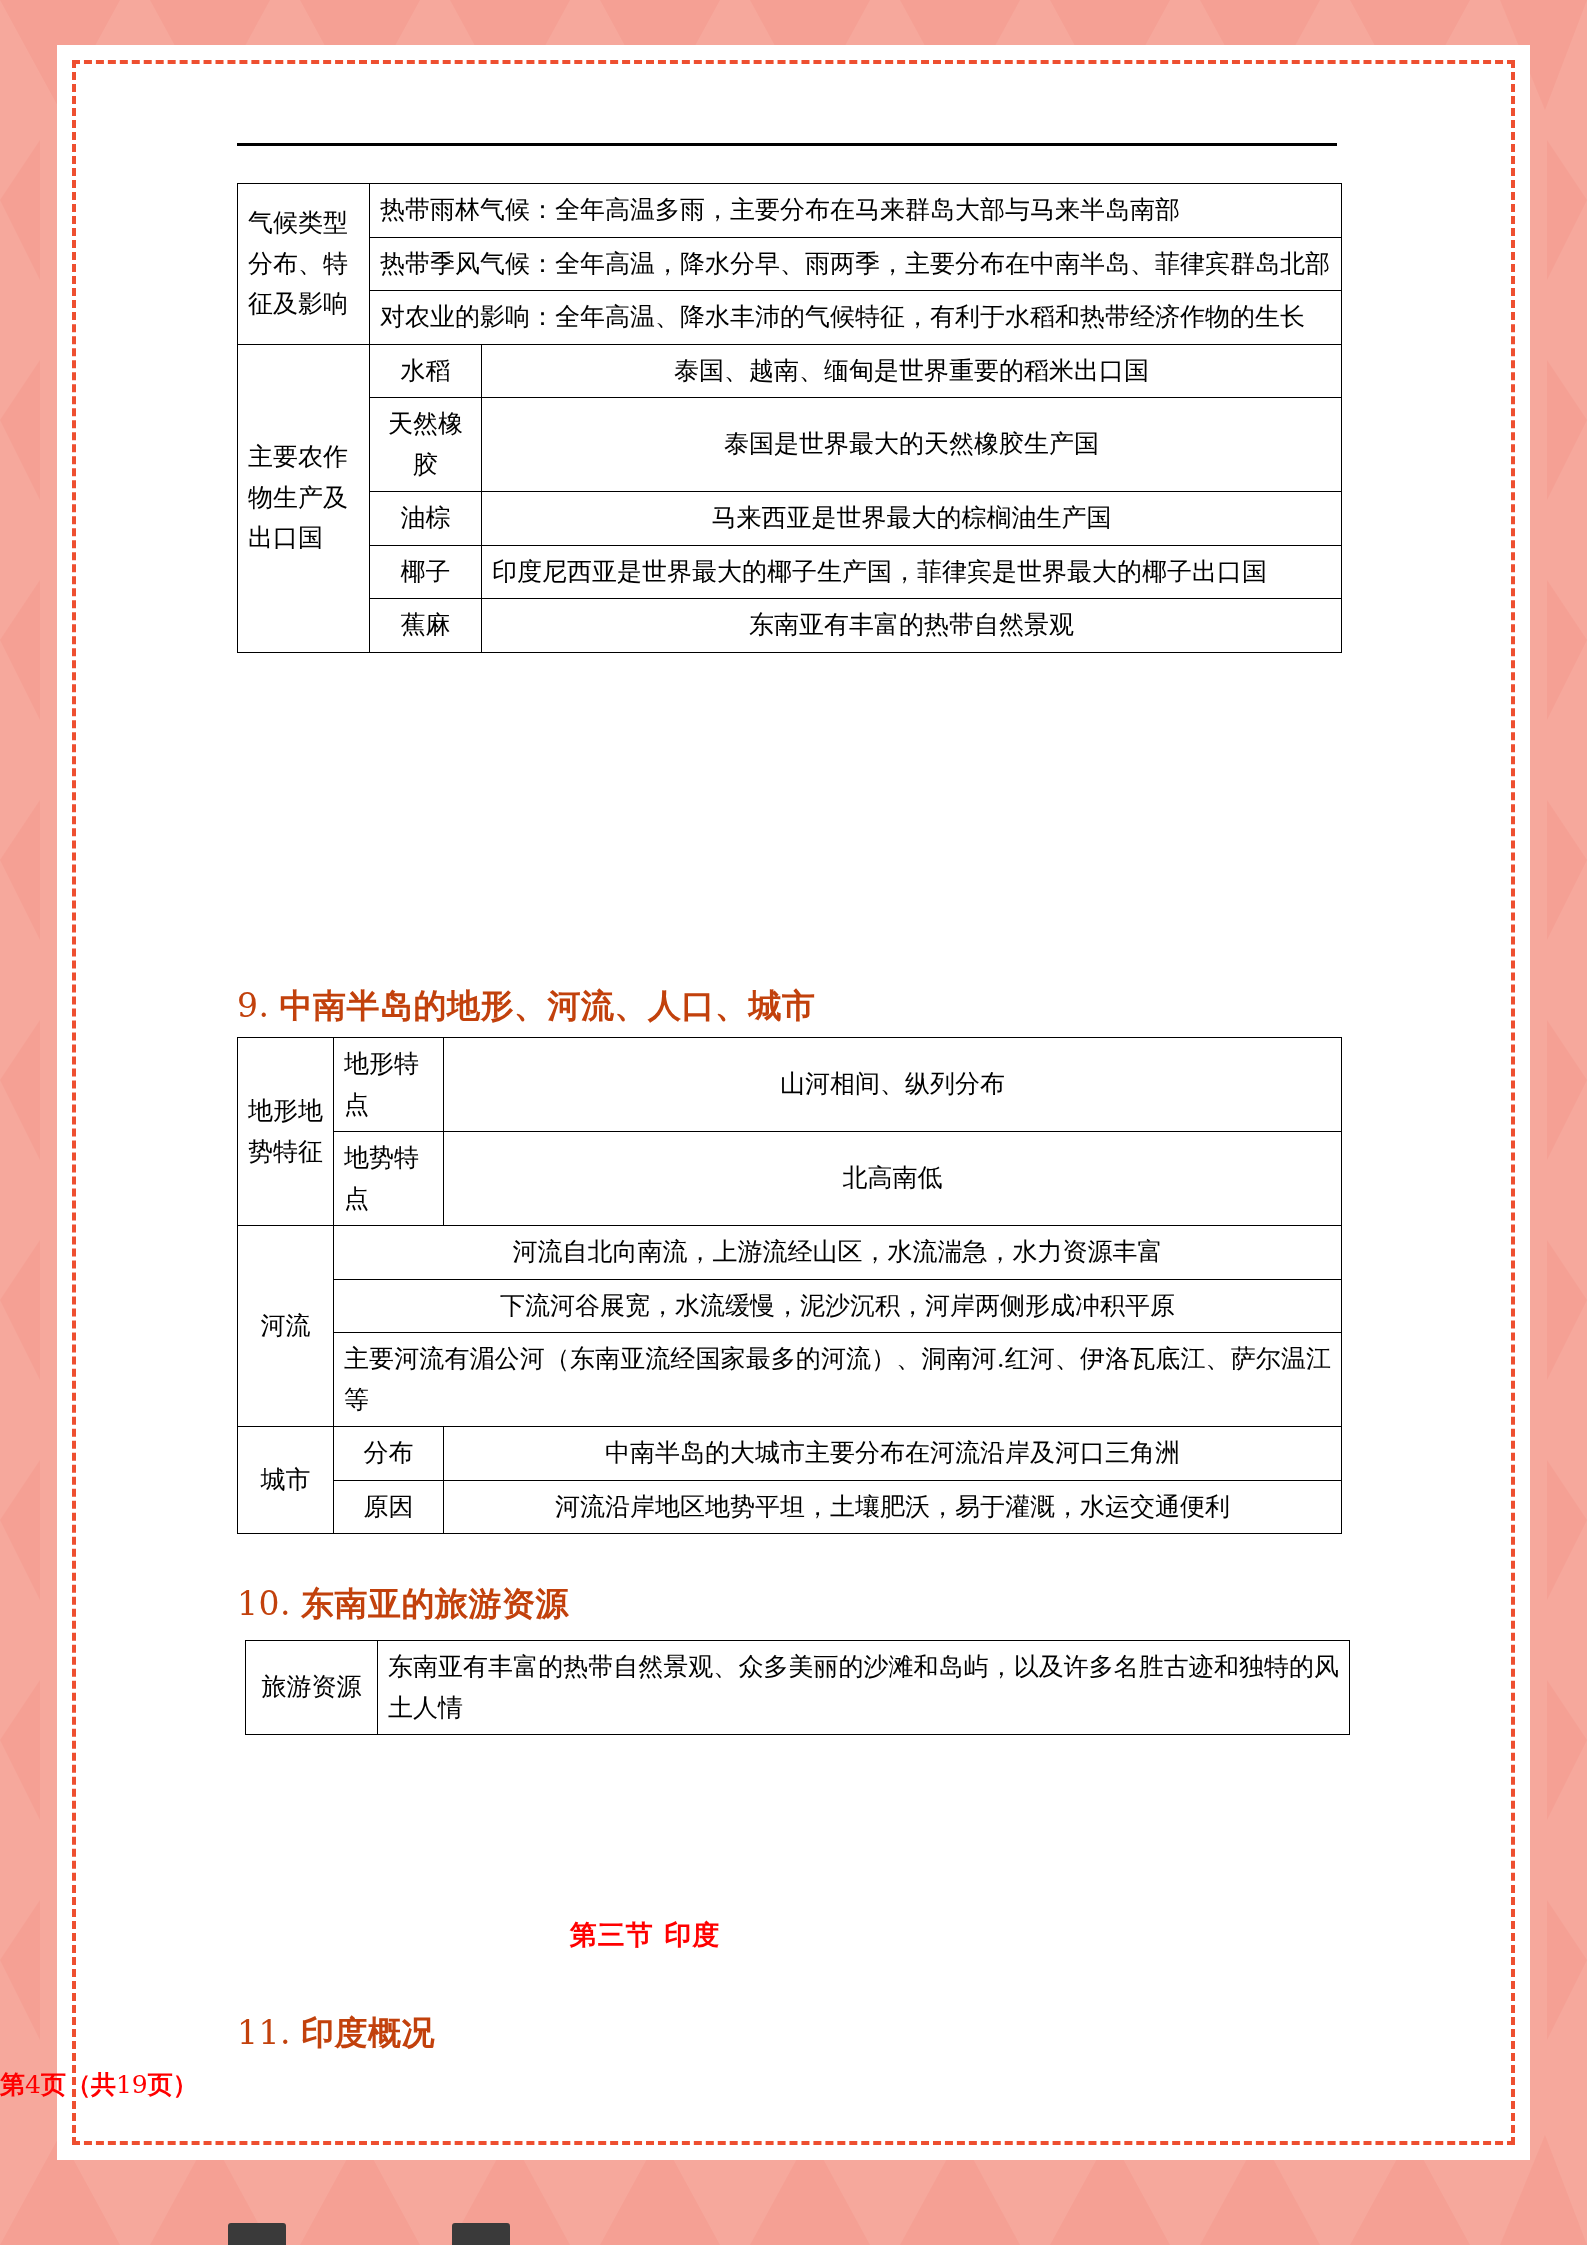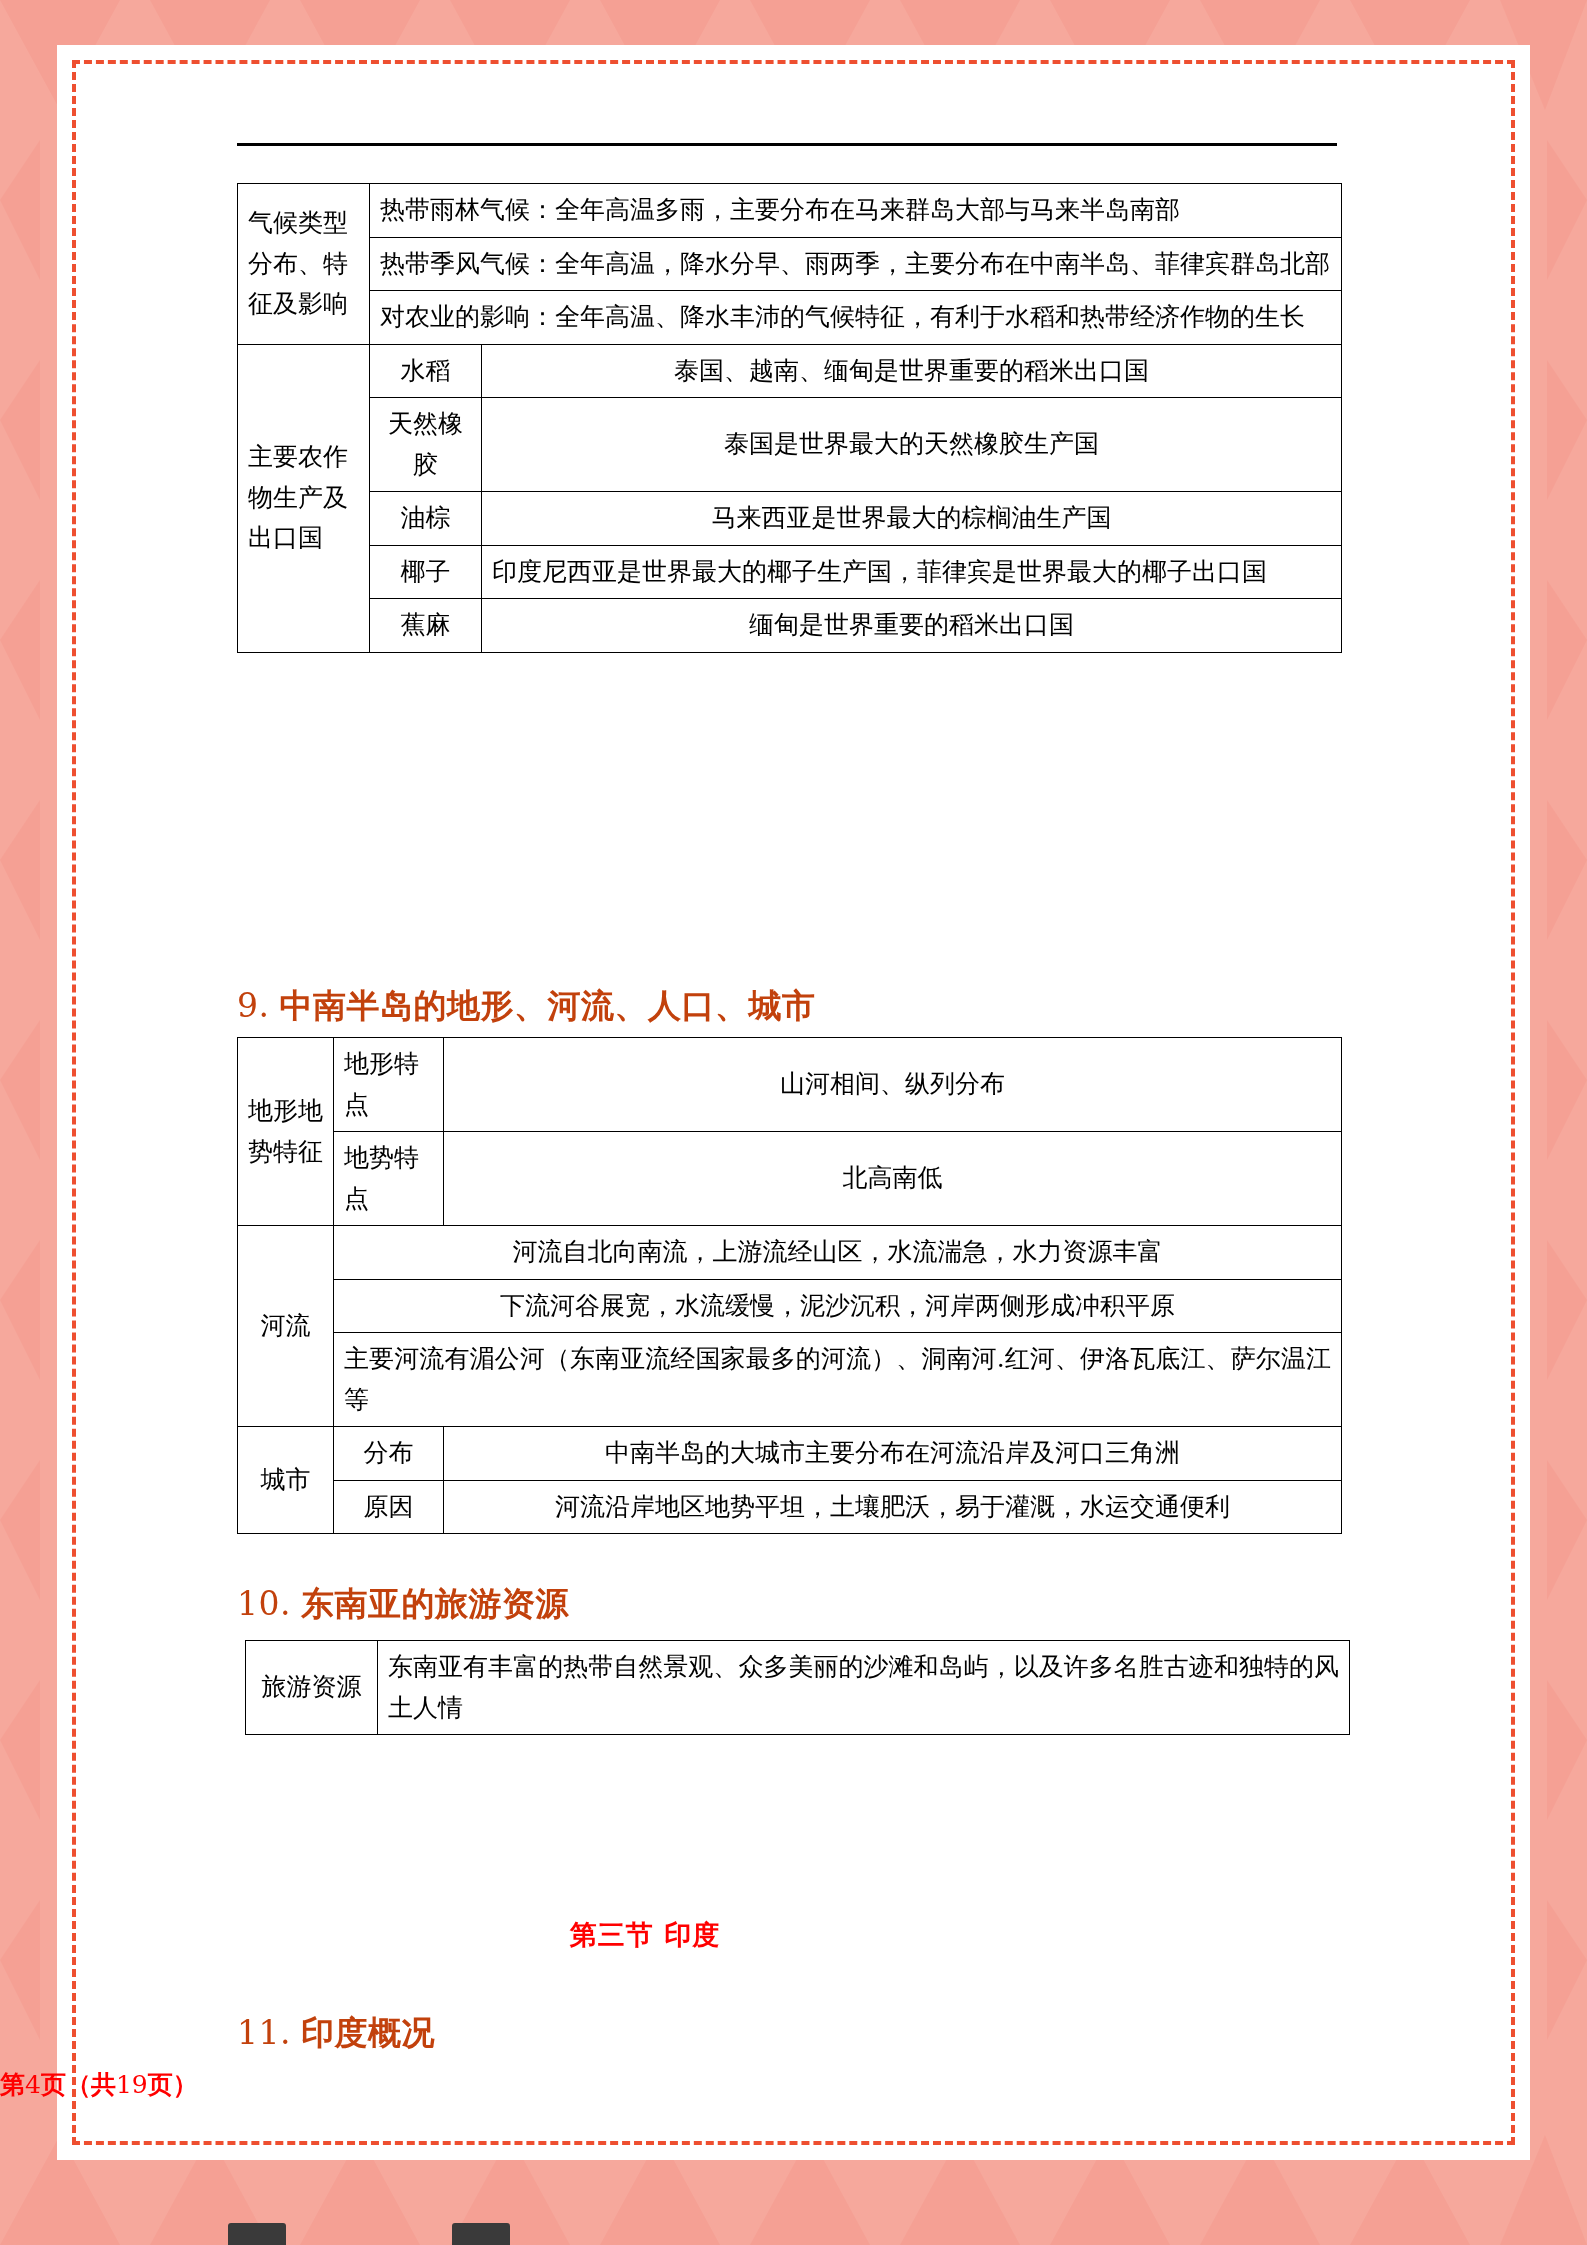--- a/index.html
+++ b/index.html
@@ -246,21 +246,21 @@
       <tr>
         <td class="c">油棕</td>
         <td class="c">马来西亚是世界最大的棕榈油生产国</td>
       </tr>
       <tr>
         <td class="c">椰子</td>
         <td class="j">印度尼西亚是世界最大的椰子生产国，菲律宾是世界最大的椰子出口国</td>
       </tr>
       <tr>
         <td class="c">蕉麻</td>
-        <td class="c">缅甸是世界重要的稻米出口国</td>
+        <td class="c">东南亚有丰富的热带自然景观</td>
       </tr>
     </tbody>
   </table>
 
   <div class="section-heading" id="heading-9">
     <span class="num">9.</span><span>中南半岛的地形、河流、人口、城市</span>
   </div>
 
   <table class="doc-table" id="table-indochina">
     <colgroup>

